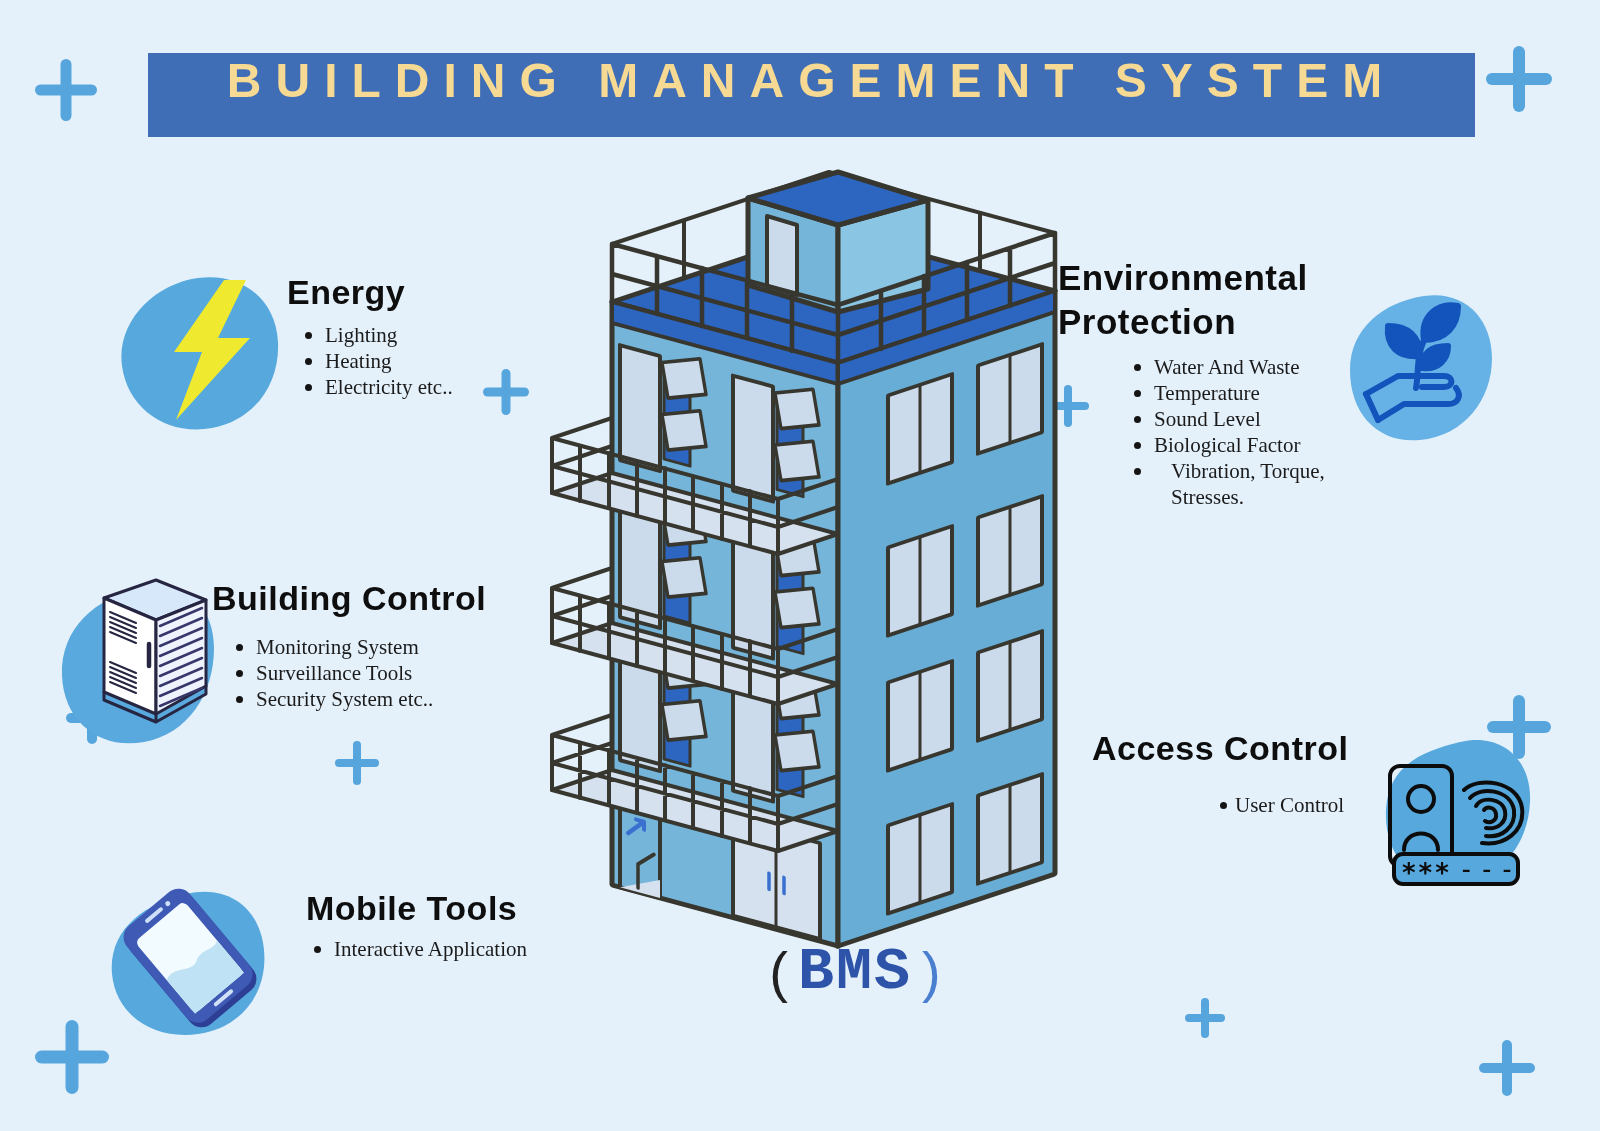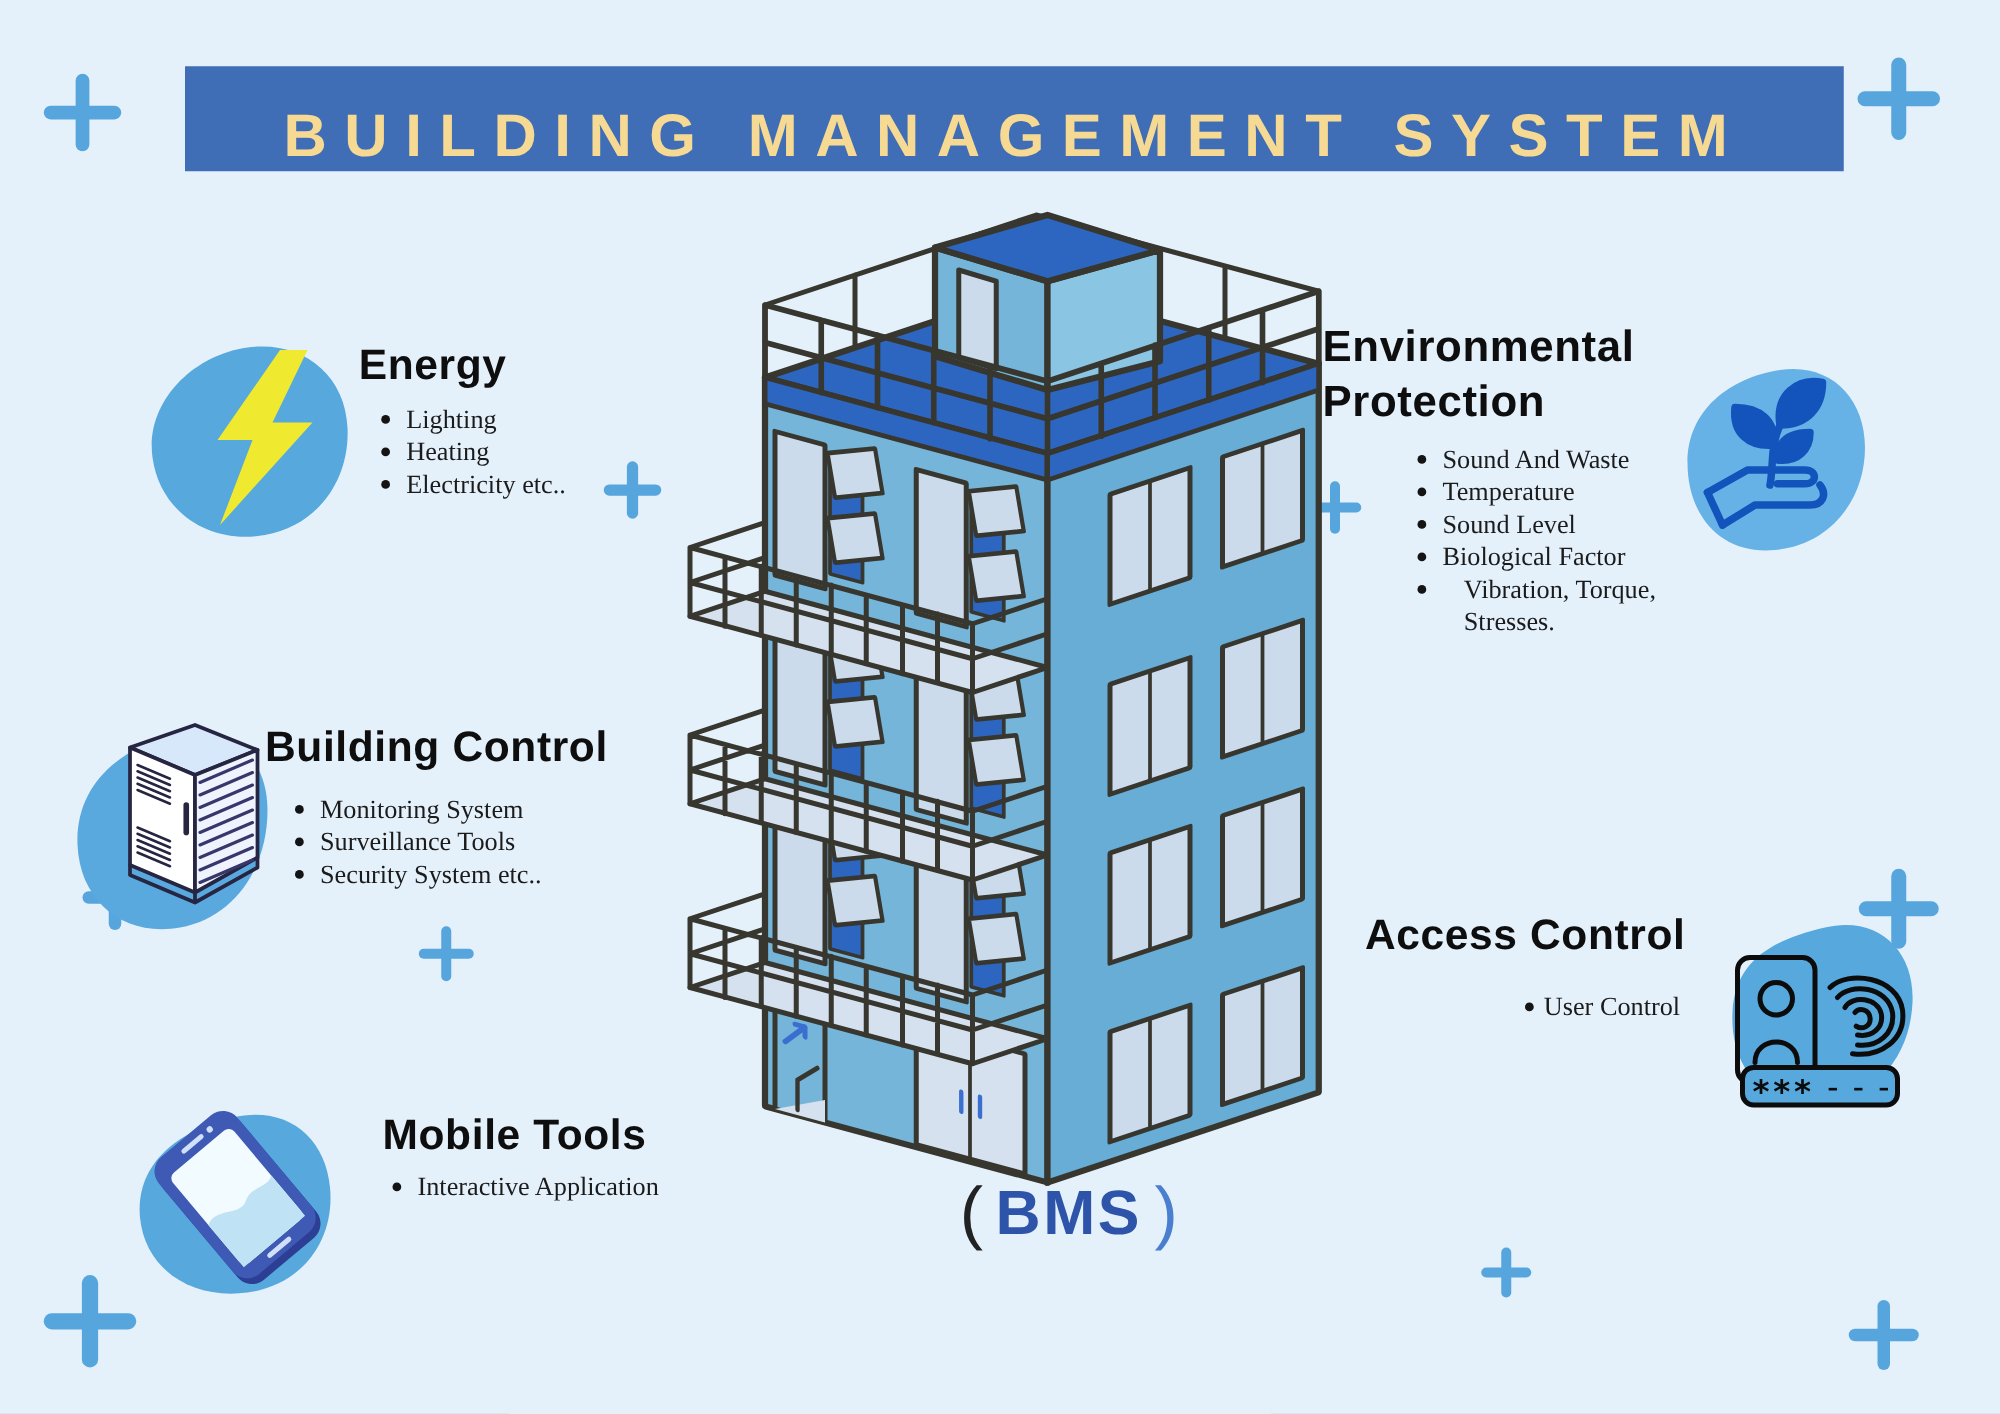--- a/index.html
+++ b/index.html
@@ -1,20 +1,20 @@
 <!DOCTYPE html>
 <html><head>
 <meta charset="utf-8">
 <style>
   html,body{margin:0;padding:0;background:#c9d8e6;}
   .stage{position:relative;width:1600px;height:1131px;background:#e4f1fb;overflow:hidden;
          font-family:"Liberation Sans", sans-serif;}
   
   .banner{position:absolute;left:148px;top:53px;width:1327px;height:84px;background:#3f6db6;
-          display:flex;align-items:flex-end;justify-content:center;}
+          display:flex;align-items:flex-start;justify-content:center;}
   .banner-title{color:#f6d992;font-size:48px;font-weight:bold;letter-spacing:14px;white-space:nowrap;}
   
   .plus{position:absolute;z-index:1;}
   .plus::before,.plus::after{content:"";position:absolute;background:#56a5dd;border-radius:99px;}
   .plus::before{left:50%;top:0;width:var(--t);height:100%;transform:translateX(-50%);}
   .plus::after{top:50%;left:0;height:var(--t);width:100%;transform:translateY(-50%);}
   
   .icon-box{position:absolute;z-index:3;}
   .icon-box svg{display:block;width:100%;height:100%;}
   .txt{position:absolute;z-index:2;color:#141414;}
@@ -23,21 +23,21 @@
   ul.bullets li{display:flex;gap:13px;font-size:21px;line-height:26px;color:#1b1b1b;}
   .dot{flex:none;width:7px;height:7px;border-radius:50%;background:#141414;margin-top:10px;}
   
   .building{position:absolute;left:538px;top:160px;width:530px;height:800px;z-index:2;}
   
   .caption{position:absolute;left:728px;top:942px;width:254px;z-index:2;display:flex;
            align-items:center;justify-content:center;gap:10px;}
   .paren{font-size:56px;font-weight:400;line-height:1;}
   .paren-l{color:#222222;}
   .paren-r{color:#4a7fd0;}
-  .bms{font-family:Liberation Sans, sans-serif;font-size:50px;font-weight:bold;color:#2d54a9;letter-spacing:2px;line-height:1;}
+  .bms{font-family:Liberation Mono, monospace;font-size:60px;font-weight:bold;color:#2d54a9;letter-spacing:2px;line-height:1;}
   .env-h{text-align:left;}
   .wrapli{width:208px;display:inline-block;margin-left:17px;}
 </style>
 </head>
 <body>
 
 <div class="stage">
 
   <div class="banner">
     <div class="banner-title">BUILDING MANAGEMENT SYSTEM</div>
@@ -176,21 +176,21 @@
         </li>
     </ul>
   </div>
 
   <div class="txt" style="left:1058px;top:256px;width:314px">
     <div class="h env-h" style="font-size:35px">Environmental</div>
     <div class="h env-h" style="font-size:35px">Protection</div>
     <ul class="bullets" style="margin:10px 0 0 76px">
       <li>
           <span class="dot"></span>
-          <span>Sound And Waste</span>
+          <span>Water And Waste</span>
         </li>
       <li>
           <span class="dot"></span>
           <span>Temperature</span>
         </li>
       <li>
           <span class="dot"></span>
           <span>Sound Level</span>
         </li>
       <li>

